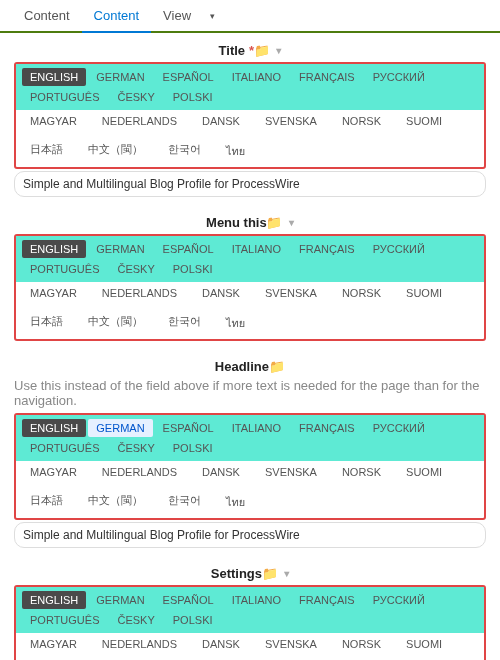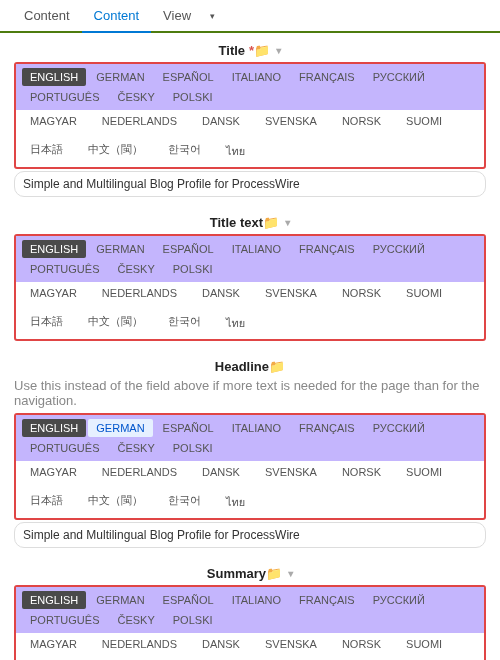--- a/index.html
+++ b/index.html
@@ -84,21 +84,21 @@
       border: 2px solid #e04545;
       border-radius: 3px;
       background: #fff;
       margin-bottom: 2px;
     }
     .lang-tabs {
       display: flex;
       flex-wrap: wrap;
       padding: 4px 6px;
       gap: 2px;
-      background: #c4b5fd;
+      background: #5eead4;
     }
     .lang-tab {
       padding: 2px 7px;
       font-size: 11px;
       color: #555;
       cursor: pointer;
       border: 1px solid transparent;
       border-radius: 2px;
     }
     .lang-tab.active {
@@ -184,21 +184,21 @@
         <span class="lang-tab">한국어</span>
         <span class="lang-tab">ไทย</span>
       </div>
     </div>
     <div class="field-input">Simple and Multilingual Blog Profile for ProcessWire</div>
   </div>
 
   <div class="field-section">
     <div class="field-label">
       <div class="field-label-left">
-        <span>Title text</span>
+        <span>Menu this</span>
       </div>
       <div class="field-label-icons">
         <span class="folder-icon">📁</span>
         <span class="chevron-icon">▾</span>
       </div>
     </div>
     <div class="lang-tabs-wrapper">
       <div class="lang-tabs">
         <span class="lang-tab active">ENGLISH</span>
         <span class="lang-tab">GERMAN</span>
@@ -259,21 +259,21 @@
         <span class="lang-tab">한국어</span>
         <span class="lang-tab">ไทย</span>
       </div>
     </div>
     <div class="field-input">Simple and Multilingual Blog Profile for ProcessWire</div>
   </div>
 
   <div class="field-section">
     <div class="field-label">
       <div class="field-label-left">
-        <span>Summary</span>
+        <span>Settings</span>
       </div>
       <div class="field-label-icons">
         <span class="folder-icon">📁</span>
         <span class="chevron-icon">▾</span>
       </div>
     </div>
     <div class="lang-tabs-wrapper">
       <div class="lang-tabs">
         <span class="lang-tab active">ENGLISH</span>
         <span class="lang-tab">GERMAN</span>

